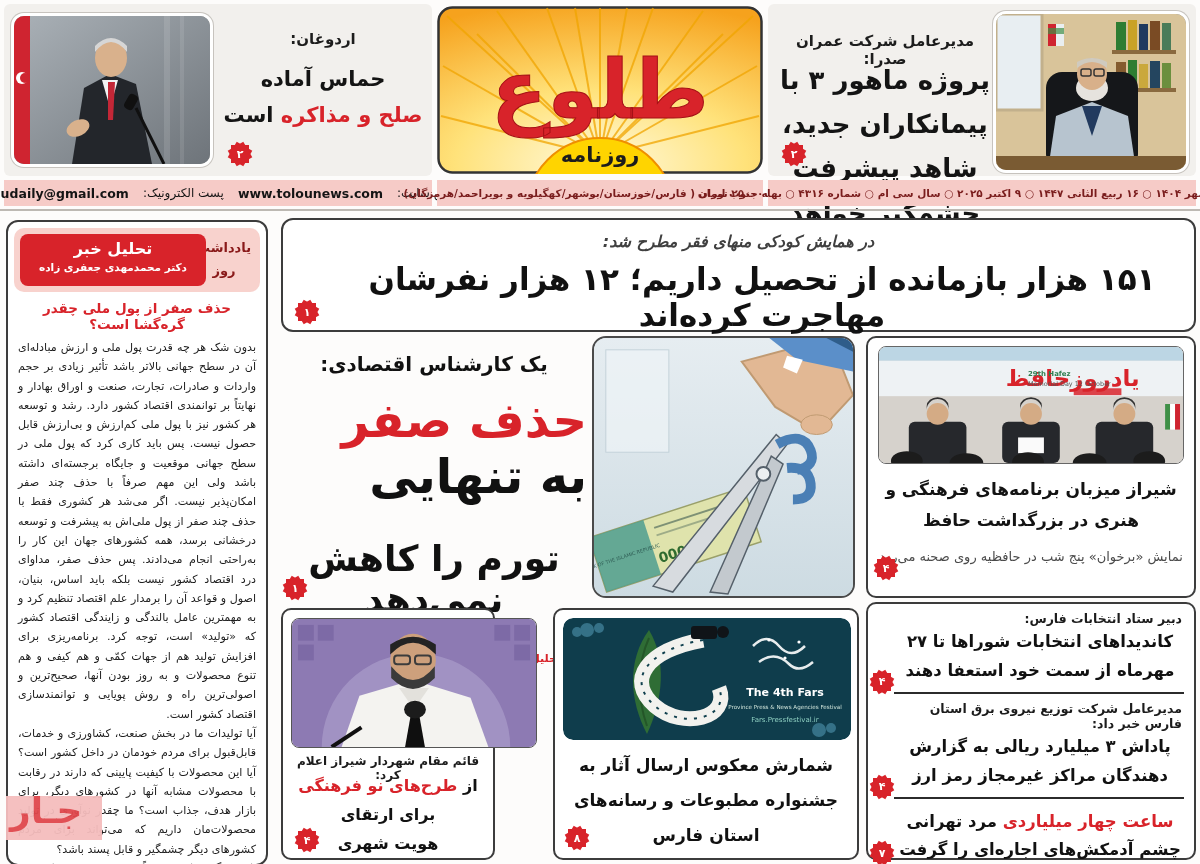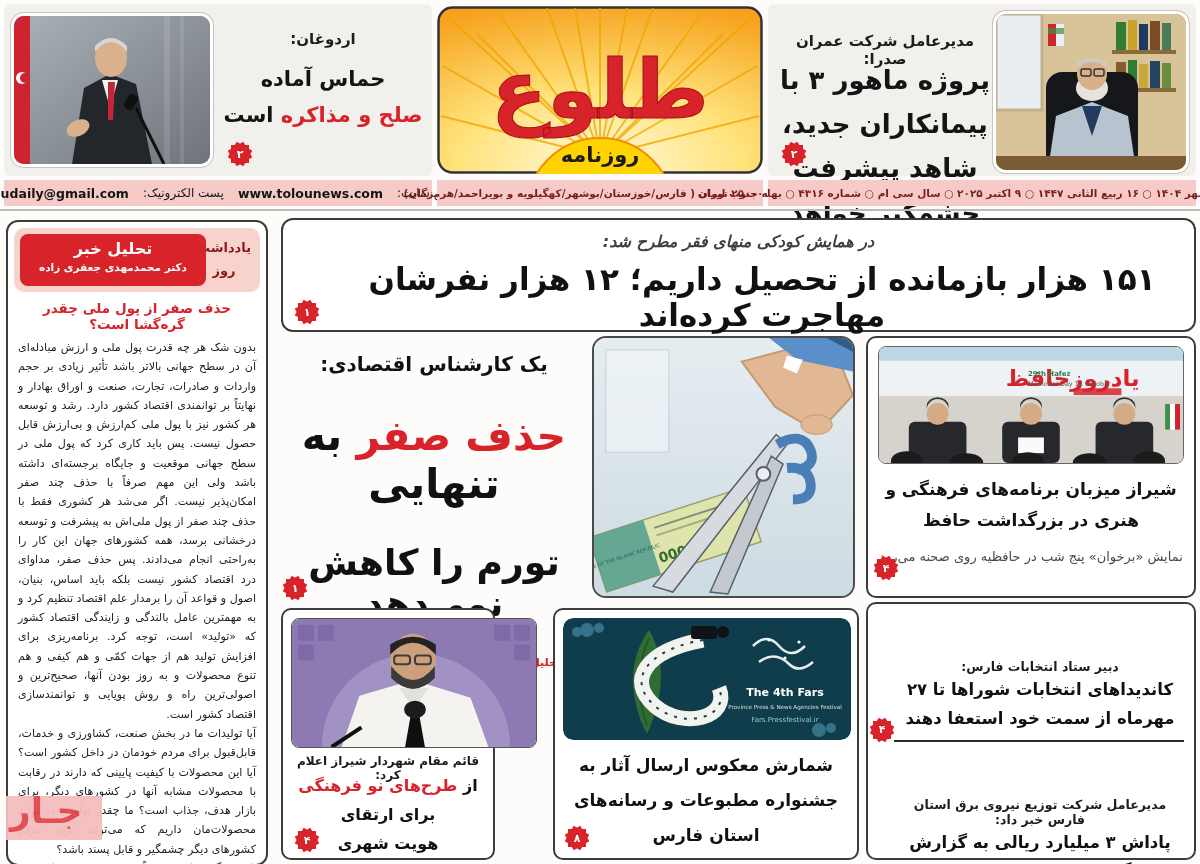--- a/index.html
+++ b/index.html
@@ -52,36 +52,36 @@
   .watermark span { position:absolute; left:4px; top:-6px; font-size:36px; font-weight:800; color:#e0474c; letter-spacing:2px; }
 
   
   .box { position:absolute; background:#fff; border:2px solid #3c3c3c; border-radius:10px; }
   .lead-box { left:281px; top:218px; width:915px; height:114px; border-radius:12px; }
   .lead-kicker { margin-top:12px; text-align:center; font-size:16px; font-weight:600; color:#404040;font-style:italic; }
   .lead-headline { margin-top:10px; text-align:center; font-size:31px; font-weight:900; color:#111;padding-left:47px; }
 
   .econ { position:absolute; left:281px; top:338px; width:306px; height:262px; }
   .econ-kicker { margin-top:14px; text-align:center; font-size:20px; font-weight:600; color:#111; }
-  .econ-l1 { margin-top:36px; text-align:center; font-size:41px; font-weight:900; color:#111; }
+  .econ-l1 { margin-top:16px; text-align:right; font-size:48px; font-weight:900; color:#111; }
   .econ-l2 { margin-top:34px; text-align:center; font-size:36px; font-weight:900; color:#111; }
   .econ-note { margin-top:32px; text-align:center; font-size:11px; font-weight:800; color:#d8232a; }
   .img-box { position:absolute; border:2px solid #4a4a4a; border-radius:14px; overflow:hidden; background:#dfe8ec; }
   .img-box svg { display:block; width:100%; height:100%; }
   .scissors-box { left:592px; top:336px; width:263px; height:262px; }
 
   .hafez-box { left:866px; top:336px; width:330px; height:262px; }
   .hafez-photo { position:absolute; left:10px; top:8px; width:306px; height:118px; border:1px solid #666; border-radius:8px; overflow:hidden; }
   .hafez-photo svg { display:block; width:100%; height:100%; }
   .hafez-headline { position:absolute; top:136px; left:8px; right:8px; text-align:center; font-size:17px; font-weight:800; color:#131313; line-height:1.85; }
   .hafez-sub { position:absolute; top:206px; left:8px; right:8px; text-align:center; font-size:13px; color:#4a4a4a; line-height:1.95; }
 
   .briefs-box { left:866px; top:602px; width:330px; height:258px; }
   .brief { position:relative; padding:7px 12px 2px 30px; }
-  .brief-kicker { text-align:center; font-size:12.5px; font-weight:600; color:#1c1c1c;margin-top:48px; }
+  .brief-kicker { font-size:12.5px; font-weight:600; color:#1c1c1c; }
   .brief-headline { text-align:center; font-size:16.5px; font-weight:800; color:#111; line-height:1.75; margin-top:2px; }
   .brief-sep { border-top:2px solid #2b2b2b; margin:4px 10px 0 26px; }
 
   .mayor-box { left:281px; top:608px; width:214px; height:252px; }
   .mayor-photo { position:absolute; left:8px; top:8px; width:246px; height:130px; border:1px solid #555; border-radius:8px; overflow:hidden; }
   .mayor-photo svg { display:block; width:100%; height:100%; }
   .mayor-kicker { position:absolute; top:144px; left:4px; right:4px; text-align:center; font-size:12px; font-weight:600; color:#1c1c1c; }
   .mayor-headline { position:absolute; top:162px; left:4px; right:4px; text-align:center; font-size:16px; font-weight:800; color:#111; line-height:1.8; }
 
   .festival-box { left:553px; top:608px; width:306px; height:252px; }

